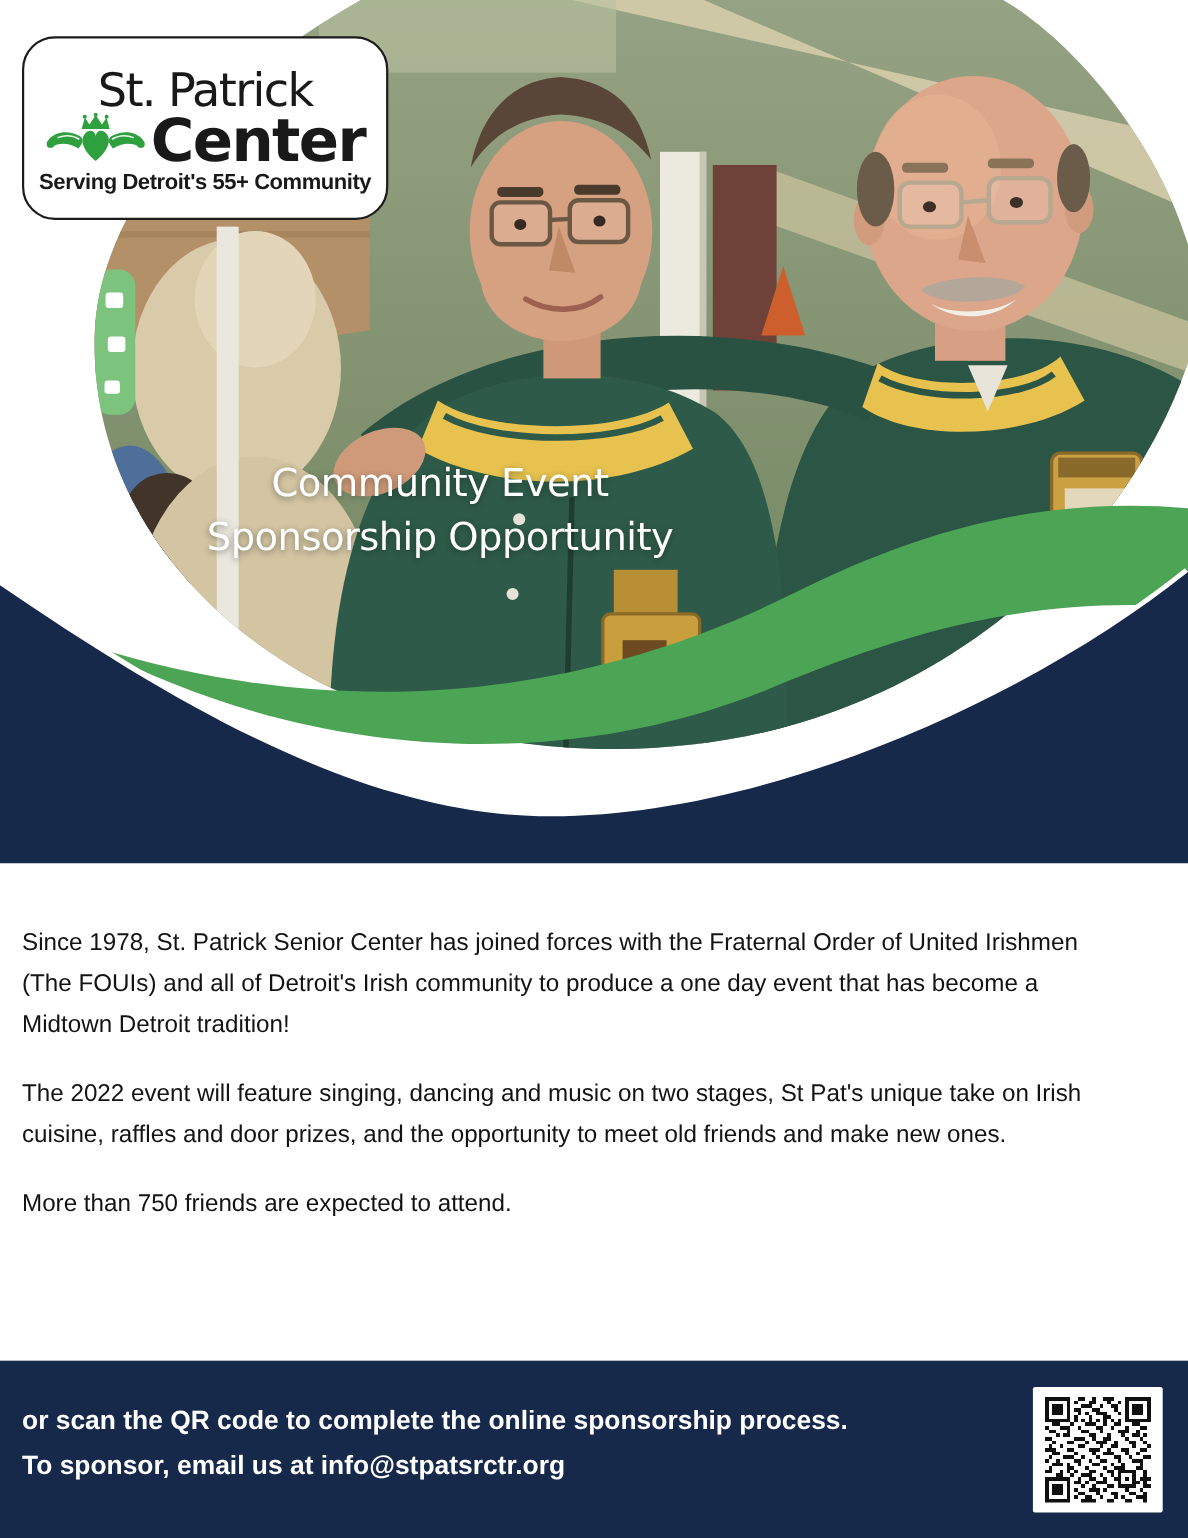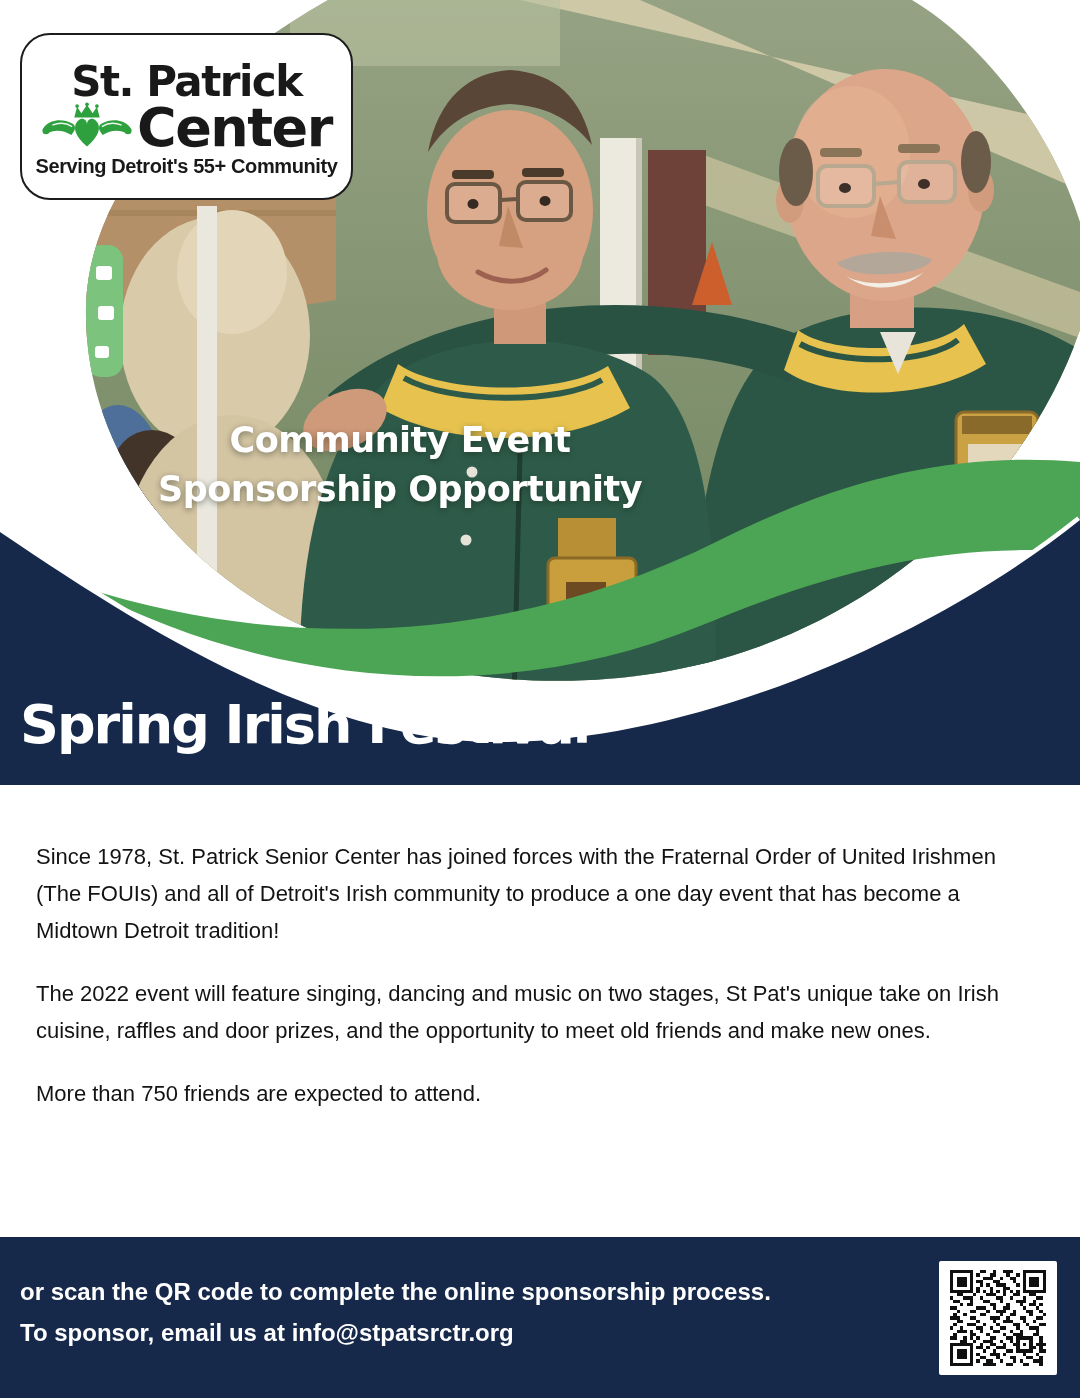--- a/index.html
+++ b/index.html
@@ -3,35 +3,35 @@
 <meta charset="utf-8">
 <style>
   html,body{margin:0;padding:0;background:#6b6b6b;}
   .page{position:relative;width:1080px;height:1398px;background:#ffffff;overflow:hidden;
         font-family:"Liberation Sans",sans-serif;}
   .hero{position:absolute;left:0;top:0;width:1080px;height:785px;}
   .hero-art{position:absolute;left:0;top:0;}
   .logo-card{position:absolute;left:20px;top:33px;width:333px;height:167px;background:#ffffff;
              border:2.5px solid #1c1c1c;border-radius:30px;display:flex;flex-direction:column;
              align-items:center;justify-content:center;box-sizing:border-box;padding-top:4px;}
-  .logo-line1{font-family:"DejaVu Sans",sans-serif;font-weight:700;font-size:42px;line-height:44px;
+  .logo-line1{font-family:"DejaVu Sans",sans-serif;font-weight:400;font-size:42px;line-height:44px;
               color:#191919;letter-spacing:-1.5px;}
   .logo-line2{display:flex;align-items:center;gap:4px;margin-top:-2px;}
   .logo-line2 .word{font-family:"DejaVu Sans",sans-serif;font-weight:800;font-size:54px;line-height:50px;
               color:#191919;letter-spacing:-1.5px;}
   .logo-tagline{font-weight:700;font-size:20px;line-height:22px;color:#191919;letter-spacing:-0.4px;margin-top:1px;}
   .hero-caption{position:absolute;left:100px;top:416px;width:600px;text-align:center;color:#ffffff;
-                font-family:"DejaVu Sans",sans-serif;font-weight:700;font-size:35px;line-height:49px;
+                font-family:"DejaVu Sans",sans-serif;font-weight:400;font-size:35px;line-height:49px;
                 letter-spacing:-0.5px;text-shadow:0 2px 6px rgba(20,30,20,0.45);}
   .headline{position:absolute;left:20px;top:694px;margin:0;color:#ffffff;
             font-family:"DejaVu Sans",sans-serif;font-weight:800;font-size:54px;line-height:62px;
             letter-spacing:-2px;}
   .body-copy{position:absolute;left:20px;top:838px;width:1004px;color:#131313;
              font-size:22px;line-height:37px;}
-  .body-copy p{margin:0 0 26px 16px;}
+  .body-copy p{margin:0 0 26px 0;}
   .footer{position:absolute;left:0;top:1237px;width:1080px;height:161px;background:#16294b;}
   .footer-text{position:absolute;left:20px;top:34px;color:#ffffff;font-weight:700;
                font-size:24px;line-height:41px;}
   .footer-text p{margin:0;}
   .qr-box{position:absolute;right:23px;top:24px;width:100px;height:96px;background:#ffffff;
           padding:9px;border-radius:2px;}
   .qr-box svg{display:block;}
 </style>
 </head>
 <body>
@@ -173,21 +173,20 @@
         <span class="word">Center</span>
       </div>
       <div class="logo-tagline">Serving Detroit's 55+ Community</div>
     </div>
 
     <div class="hero-caption">
       <div>Community Event</div>
       <div>Sponsorship Opportunity</div>
     </div>
 
-    <h1 class="headline">Spring Irish Festival</h1>
   </div>
 
   <main class="body-copy">
     <p>Since 1978, St. Patrick Senior Center has joined forces with the Fraternal Order of United Irishmen (The FOUIs) and all of Detroit's Irish community to produce a one day event that has become a Midtown Detroit tradition!</p>
     <p>The 2022 event will feature singing, dancing and music on two stages, St Pat's unique take on Irish cuisine, raffles and door prizes, and the opportunity to meet old friends and make new ones.</p>
     <p>More than 750 friends are expected to attend.</p>
   </main>
 
   <footer class="footer">
     <div class="footer-text">

